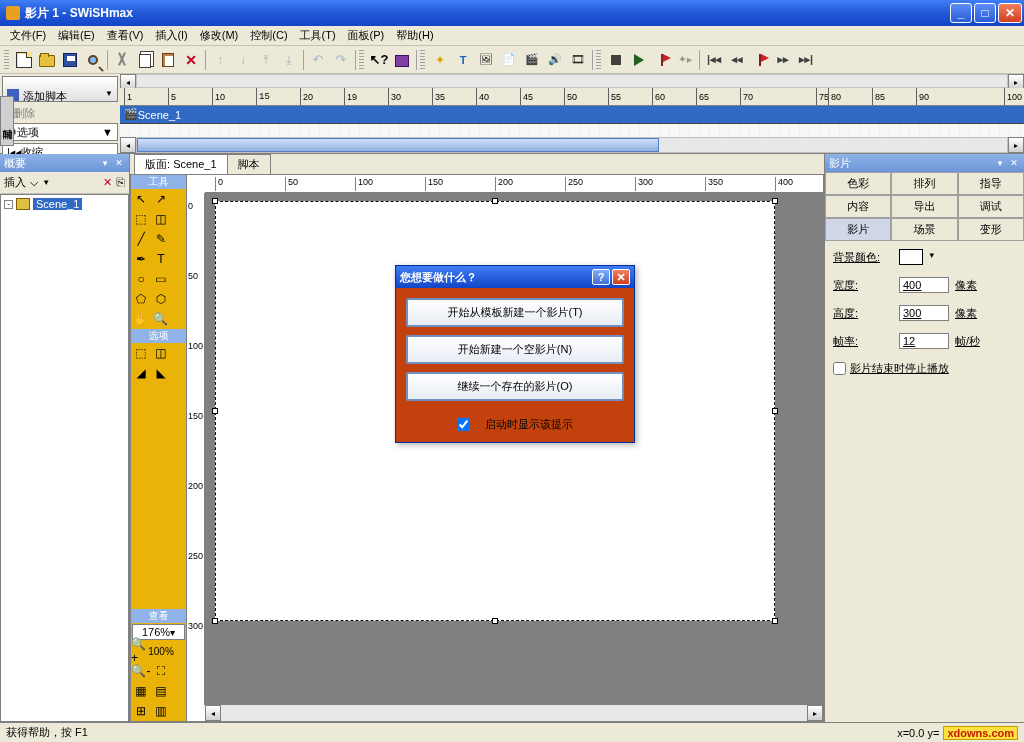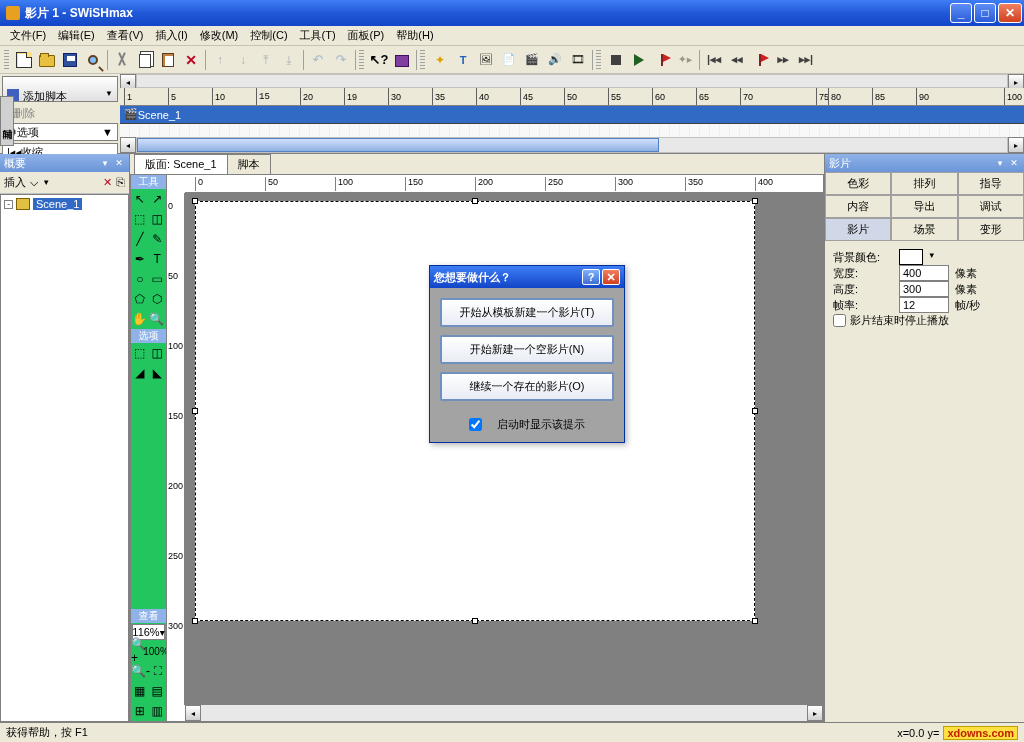--- a/index.html
+++ b/index.html
@@ -86,21 +86,21 @@
 .tree-item{display:flex;align-items:center;gap:3px;padding:1px;}
 .tree-item .exp{width:9px;height:9px;border:1px solid #808080;display:flex;align-items:center;justify-content:center;font-size:8px;line-height:1;}
 .tree-item .ticon{width:14px;height:12px;background:#e0c040;border:1px solid #806000;}
 .tree-item .tlabel{background:#316ac5;color:#fff;padding:0 3px;}
 
 .col-mid { flex:1; display:flex; flex-direction:column; background:#ece9d8;}
 .mid-tabs{height:20px;display:flex;align-items:flex-end;padding-left:4px;gap:0;}
 .mid-tabs .tab{padding:2px 10px;background:#ece9d8;border:1px solid #808080;border-bottom:none;margin-right:-1px;cursor:pointer;}
 .mid-tabs .tab.active{background:#fff;}
 .stage-wrap{flex:1;display:flex;border:1px solid #808080;background:#fff;overflow:hidden;position:relative;}
-.toolbox{width:36px;background:#22c55e;border-right:1px solid #808080;display:flex;flex-direction:column;overflow-y:auto;}
+.toolbox{width:56px;background:#eab308;border-right:1px solid #808080;display:flex;flex-direction:column;overflow-y:auto;}
 .toolbox .thdr{height:14px;background:#8fb3e8;color:#fff;font-size:10px;text-align:center;}
 .toolbox .trow{display:flex;}
 .toolbox .tcell{width:20px;height:20px;display:flex;align-items:center;justify-content:center;cursor:pointer;font-size:12px;}
 .zoom-row{height:16px;background:#fff;border:1px solid #808080;margin:1px;display:flex;align-items:center;justify-content:center;font-size:10px;}
 .stage-area{flex:1;position:relative;overflow:hidden;}
 .hruler{height:18px;background:#fff;border-bottom:1px solid #808080;position:relative;margin-left:18px;}
 .hruler .ht{position:absolute;top:2px;font-size:9px;border-left:1px solid #808080;height:14px;padding-left:2px;}
 .vruler{position:absolute;left:0;top:18px;bottom:16px;width:18px;background:#fff;border-right:1px solid #808080;}
 .vruler .vtn{position:absolute;left:1px;font-size:9px;}
 .canvas-vp{position:absolute;left:18px;top:18px;right:0;bottom:16px;background:#808080;overflow:hidden;}
@@ -110,30 +110,30 @@
 .h-tc{left:50%;top:-4px;margin-left:-3px;} .h-bc{left:50%;bottom:-4px;margin-left:-3px;}
 .h-ml{left:-4px;top:50%;margin-top:-3px;} .h-mr{right:-4px;top:50%;margin-top:-3px;}
 .stage-hscroll{position:absolute;left:18px;right:0;bottom:0;height:16px;display:flex;}
 .stage-hscroll .sbtn{width:16px;background:linear-gradient(#fff,#d0d0d0);border:1px solid #808080;display:flex;align-items:center;justify-content:center;font-size:8px;}
 .stage-hscroll .strack{flex:1;background:#e8e8e8;}
 
 .col-right{width:200px;background:#ece9d8;border-left:1px solid #808080;display:flex;flex-direction:column;}
 .prop-tabs{display:flex;flex-wrap:wrap;}
 .prop-tabs .pt{width:33.33%;padding:3px 0;text-align:center;border:1px solid #a0a0a0;cursor:pointer;background:#ece9d8;font-size:11px;}
 .prop-tabs .pt.active{background:#d0d8e8;}
-.prop-body{padding:8px;display:flex;flex-direction:column;gap:0;}
+.prop-body{padding:8px;display:flex;flex-direction:column;gap:12px;text-decoration:underline;}
 .prop-row{display:flex;align-items:center;gap:6px;}
 .prop-row label{width:60px;}
 .prop-row input[type=text]{width:50px;border:1px solid #808080;padding:1px 3px;background:#fff;}
 .colorbox{width:24px;height:16px;background:#fff;border:1px solid #000;cursor:pointer;position:relative;}
 .colorbox::after{content:'▾';position:absolute;right:-12px;top:0;font-size:9px;}
 .chk-row{display:flex;align-items:center;gap:4px;}
 
 
-.dialog{position:absolute;left:395px;top:265px;width:196px;background:#a3a3a3;border:1px solid #0030a0;box-shadow:2px 2px 6px rgba(0,0,0,.3);margin-left:34px;}
+.dialog{position:absolute;left:395px;top:265px;width:240px;background:#c2410c;border:1px solid #0030a0;box-shadow:2px 2px 6px rgba(0,0,0,.3);}
 .dlg-title{height:22px;background:linear-gradient(#3e7ef5,#1245c8);color:#fff;display:flex;align-items:center;padding:0 4px;font-weight:bold;}
 .dlg-title .dclose{margin-left:auto;display:flex;gap:2px;}
 .dlg-title .db{width:18px;height:16px;background:linear-gradient(#f08060,#d04020);border:1px solid #fff;border-radius:2px;display:flex;align-items:center;justify-content:center;font-size:11px;cursor:pointer;}
 .dlg-title .db.help{background:linear-gradient(#80b0ff,#4070d0);}
 .dlg-body{padding:10px;display:flex;flex-direction:column;gap:8px;}
 .dlg-btn{padding:5px;background:linear-gradient(#fff,#e8ecf4);border:2px solid #7090c0;text-align:center;cursor:pointer;border-radius:2px;}
 .dlg-chk{display:flex;align-items:center;gap:15px;justify-content:center;margin-top:8px;}
 
 
 .statusbar{position:absolute;left:0;right:0;bottom:0;height:20px;background:#ece9d8;border-top:1px solid #808080;display:flex;align-items:center;padding:0 6px;font-size:11px;}
@@ -414,21 +414,21 @@
         <div class="trow">
             <div class="tcell">⬚</div>
             <div class="tcell">◫</div>
           </div>
         <div class="trow">
             <div class="tcell">◢</div>
             <div class="tcell">◣</div>
           </div>
         <div style="flex:1"></div>
         <div class="thdr">查看</div>
-        <div class="zoom-row"><span>116%</span> ▾</div>
+        <div class="zoom-row"><span>176%</span> ▾</div>
         <div class="trow">
             <div class="tcell">🔍+</div>
             <div class="tcell">
               <span style="font-size:10px;">100%</span>
             </div>
           </div>
         <div class="trow">
             <div class="tcell">🔍-</div>
             <div class="tcell">⛶</div>
           </div>

